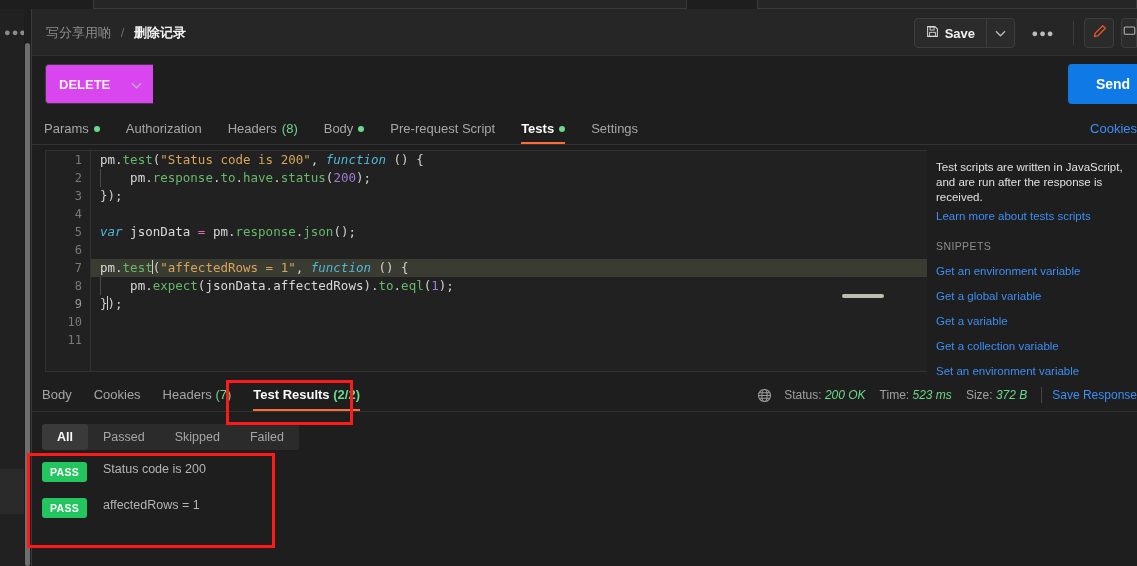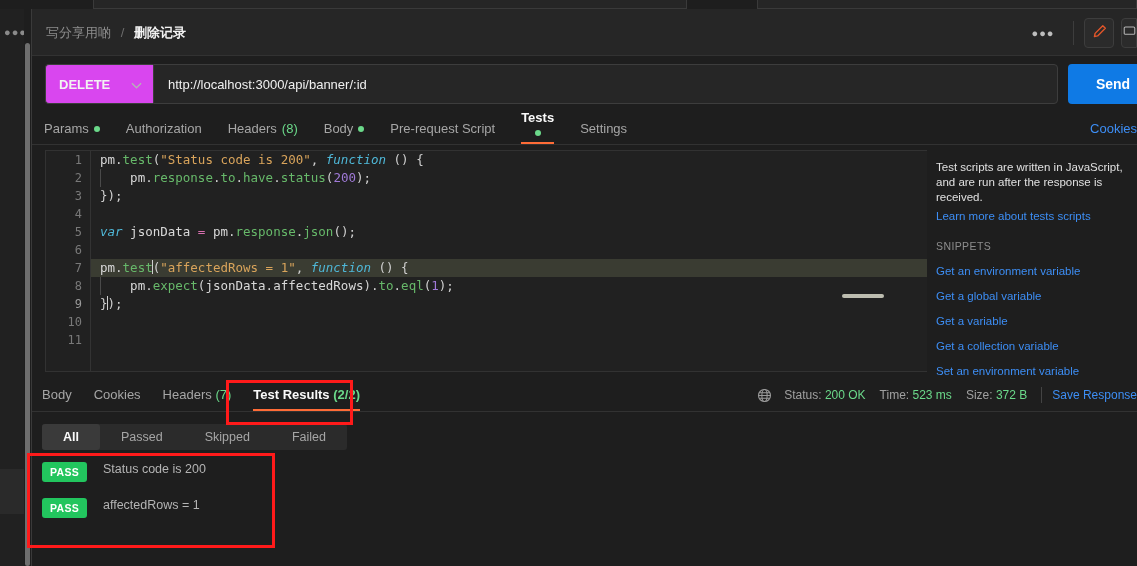--- a/index.html
+++ b/index.html
@@ -46,21 +46,21 @@
   .methodbox { width: 108px; border: 1px solid #3d3d3d; border-right: none; border-radius: 4px 0 0 4px; background: #d946ef; display: flex; align-items: center; justify-content: space-between; padding: 0 11px 0 13px; cursor: pointer; }
   .method-label { font-size: 13px; font-weight: bold; color: #f2f2f2; }
   .urlbox { width: 905px; border: 1px solid #3d3d3d; border-radius: 0 4px 4px 0; background: #262626; display: flex; align-items: center; padding: 0 14px; cursor: text; }
   .url-text { font-size: 13px; color: #f0f0f0; }
   .send-btn { position: absolute; left: 1068px; top: 64px; width: 90px; height: 40px; background: #0f7ae5; border-radius: 4px; display: flex; align-items: center; justify-content: center; font-size: 14px; font-weight: bold; color: #fff; cursor: pointer; }
 
   
   .reqtabs { position: absolute; left: 32px; top: 113px; width: 1105px; height: 32px; border-bottom: 1px solid #323232; display: flex; align-items: flex-end; }
   .rtab { position: relative; padding: 0 0 8px 0; margin-right: 26px; font-size: 13px; color: #a6a6a6; cursor: pointer; white-space: nowrap; display: flex; align-items: center; gap: 5px; }
   .rtab:first-child { margin-left: 12px; }
-  .rtab.active { color: #fafafa; font-weight: bold; flex-direction: column; }
+  .rtab.active { color: #fafafa; font-weight: bold; }
   .rtab.active::after { content: ""; position: absolute; left: 0; right: 0; bottom: 0; height: 2px; background: #ff6c37; }
   .dot { width: 6px; height: 6px; border-radius: 50%; background: #6bd98a; display: inline-block; }
   .count { color: #6bd98a; }
   .cookies-link { position: absolute; right: 0; bottom: 8px; font-size: 13px; color: #3d8ef5; cursor: pointer; white-space: nowrap; }
 
   
   .editor { position: absolute; left: 45px; top: 150px; width: 882px; height: 222px; background: #212121; border: 1px solid #323232; border-right: none; overflow: hidden; }
   .gutter { position: absolute; left: 0; top: 0; width: 44px; height: 222px; background: #212121; }
   .codearea { position: absolute; left: 44px; top: 0; right: 0; height: 222px; border-left: 1px solid #333; }
   .line { position: relative; height: 18px; line-height: 18px; font-family: "DejaVu Sans Mono", monospace; font-size: 12.5px; white-space: pre; }
@@ -91,27 +91,27 @@
   
   .resptabs { position: absolute; left: 32px; top: 380px; width: 1105px; height: 32px; border-bottom: 1px solid #323232; display: flex; align-items: flex-end; }
   .ptab { position: relative; padding: 0 0 9px 0; margin-right: 22px; font-size: 13px; color: #a6a6a6; cursor: pointer; white-space: nowrap; }
   .ptab:first-child { margin-left: 10px; }
   .ptab.active { color: #fafafa; font-weight: bold; }
   .ptab.active::after { content: ""; position: absolute; left: 0; right: 0; bottom: 0; height: 2px; background: #ff6c37; }
 
   .statusbar { position: absolute; right: 0; bottom: 8px; display: flex; align-items: center; gap: 0; font-size: 12px; white-space: nowrap; }
   .globe { width: 15px; height: 15px; margin-right: 12px; }
   .stat { color: #a0a0a0; margin-right: 14px; }
-  .stat b { color: #6bd98a; font-weight: normal; }
+  .stat b { color: #6bd98a; font-weight: normal; font-style: italic; }
   .stat-div { width: 1px; height: 16px; background: #434343; margin: 0 10px 0 0; }
   .save-resp { color: #3d8ef5; cursor: pointer; }
 
   
   .filters { position: absolute; left: 42px; top: 424px; height: 26px; background: #2b2b2b; border-radius: 3px; display: flex; align-items: stretch; }
-  .filt { padding: 0 21px; display: flex; align-items: center; font-size: 12.5px; color: #a6a6a6; cursor: pointer; }
+  .filt { padding: 0 15px; display: flex; align-items: center; font-size: 12.5px; color: #a6a6a6; cursor: pointer; }
   .filt.active { background: #3a3a3a; color: #fafafa; font-weight: bold; border-radius: 3px; }
 
   
   .results { position: absolute; left: 42px; top: 462px; }
   .res-row { display: flex; align-items: flex-start; height: 36px; }
   .pill { width: 45px; height: 20px; background: #22c55e; border-radius: 3px; display: flex; align-items: center; justify-content: center; font-size: 10.5px; font-weight: bold; color: #fff; letter-spacing: 0.3px; }
   .res-label { margin-left: 16px; font-size: 12.5px; color: #b4b4b4; }
 
   
   .anno { position: absolute; border: 3px solid #ff1a1a; pointer-events: none; }
@@ -139,20 +139,39 @@
   <div class="vdiv"></div>
 
   <div class="header">
     <div class="breadcrumb">
       <span class="bc-parent">写分享用啲</span>
       <span class="bc-sep">/</span>
       <span class="bc-current">删除记录</span>
     </div>
 
     <div class="hdr-right">
+      <div class="save-group">
+        <div class="save-btn">
+          <span>
+            <svg width="13" height="13" viewBox="0 0 16 16">
+                <path d="M2 2h9l3 3v9H2V2z" fill="none" stroke="#d8d8d8" stroke-width="1.3"></path>
+                <rect x="5" y="2.6" width="5" height="3.6" fill="none" stroke="#d8d8d8" stroke-width="1.1"></rect>
+                <rect x="4.5" y="9" width="7" height="5" fill="none" stroke="#d8d8d8" stroke-width="1.1"></rect>
+              </svg>
+          </span>
+          <span>Save</span>
+        </div>
+        <div class="save-caret">
+          <span>
+            <svg width="11" height="7" viewBox="0 0 12 7">
+                <path d="M1 1l5 5 5-5" fill="none" stroke="#bdbdbd" stroke-width="1.3"></path>
+              </svg>
+          </span>
+        </div>
+      </div>
       <div class="more-btn">
         <span>●●●</span>
       </div>
       <div class="hdr-sep"></div>
       <div class="icon-btn">
         <span>
           <svg width="15" height="15" viewBox="0 0 16 16">
               <path d="M11.5 1.8l2.7 2.7-8.2 8.2-3.4.7.7-3.4z" fill="none" stroke="#e2562a" stroke-width="1.5" stroke-linejoin="round"></path>
             </svg>
         </span>
@@ -169,23 +188,20 @@
 
   <div class="reqrow">
     <div class="methodbox">
       <span class="method-label">DELETE</span>
       <span>
         <svg width="11" height="7" viewBox="0 0 12 7">
             <path d="M1 1l5 5 5-5" fill="none" stroke="#b5b5b5" stroke-width="1.3"></path>
           </svg>
       </span>
     </div>
-    <div class="urlbox">
-      <span class="url-text">http://localhost:3000/api/banner/:id</span>
-    </div>
   </div>
   <div class="send-btn">
     <span>Send</span>
   </div>
 
   <div class="reqtabs">
     <div class="rtab">
       <span>Params</span>
       <span class="dot"></span>
     </div>

